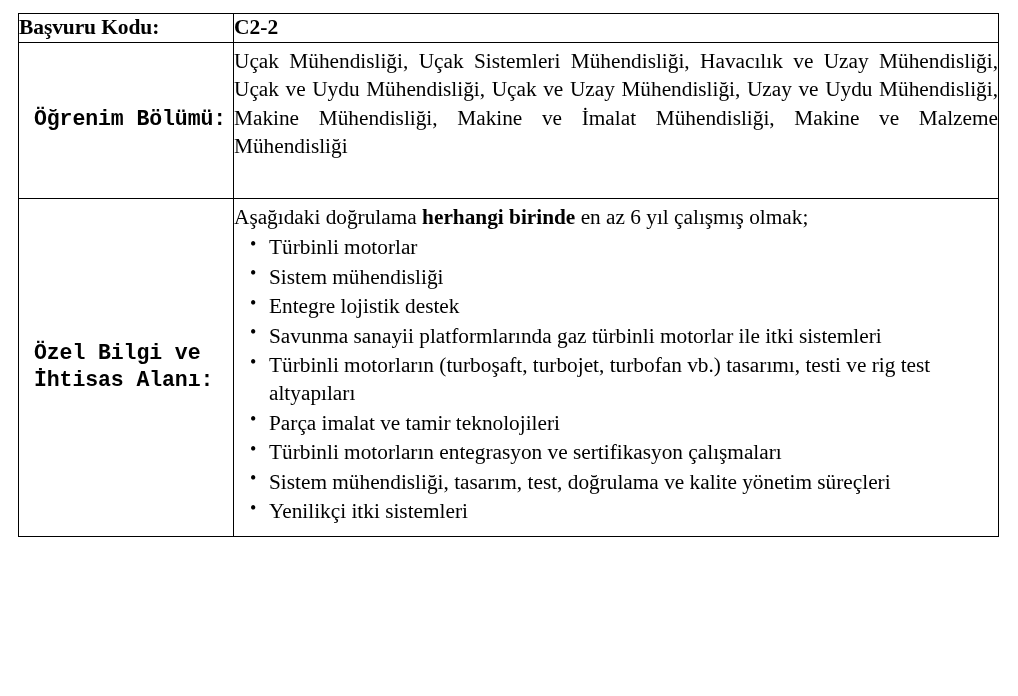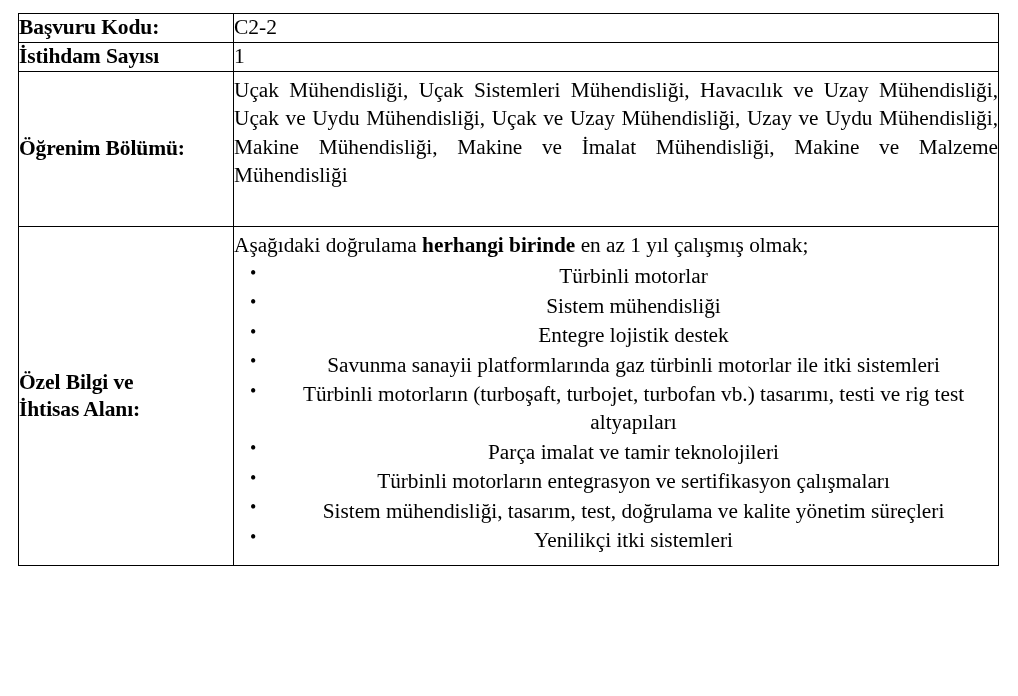--- a/index.html
+++ b/index.html
@@ -51,21 +51,21 @@
     white-space: pre-line;
   }
 
   .value-cell {
     padding: 6px 11px 7px 11px;
     font-size: 21.5px;
     line-height: 1.3;
   }
 
   .value-cell.bold-val {
-    font-weight: normal;
+    font-weight: bold;
   }
 
   .value-cell.tight {
     padding-top: 4px;
     padding-bottom: 9px;
   }
 
   .justified-text {
     text-align: justify;
     text-justify: inter-word;
@@ -88,77 +88,72 @@
   .emph-underline {
     font-weight: bold;
     text-underline-offset: 2px;
     text-decoration-thickness: 2.2px;
   }
 
   ul.bullets {
     list-style: none;
     margin: 0;
     padding: 0 0 0 16px;
-    text-align: center;
   }
 
   ul.bullets li {
     position: relative;
     padding-left: 19px;
     font-size: 21.3px;
     line-height: 1.315;
     margin: 0 0 1.5px 0;
   }
 
   ul.bullets li::before {
     content: "\2022";
     position: absolute;
     left: 0;
     top: -0.5px;
     font-size: 18px;
     line-height: inherit;
   }
 
-  .row-tall .label-cell { padding-left: 0; }
+  .row-tall .label-cell { padding-left: 15px; font-family: Liberation Mono, monospace; }
 </style>
 </head>
 <body>
 
 <div class="page">
 
   <table class="spec-table">
     <colgroup>
       <col class="label-col">
       <col class="value-col">
     </colgroup>
     <tbody>
 
       <tr>
         <td class="label-cell">Başvuru Kodu:</td>
         <td class="value-cell bold-val">C2-2</td>
       </tr>
 
-      <tr>
-        <td class="label-cell">İstihdam Sayısı</td>
-        <td class="value-cell">1</td>
-      </tr>
 
       <tr class="row-tall">
         <td class="label-cell">Öğrenim Bölümü:</td>
         <td class="value-cell tight">
           <div class="justified-text">Uçak Mühendisliği, Uçak Sistemleri Mühendisliği, Havacılık ve Uzay Mühendisliği, Uçak ve Uydu Mühendisliği, Uçak ve Uzay Mühendisliği, Uzay ve Uydu Mühendisliği, Makine Mühendisliği, Makine ve İmalat Mühendisliği, Makine ve Malzeme Mühendisliği</div>
         </td>
       </tr>
 
       <tr class="row-tall">
         <td class="label-cell">Özel Bilgi ve
 İhtisas Alanı:</td>
         <td class="value-cell tight">
           <div class="intro-line">
-            <span>Aşağıdaki doğrulama </span><span class="emph-underline">herhangi birinde</span><span> en az 1 yıl çalışmış olmak;</span>
+            <span>Aşağıdaki doğrulama </span><span class="emph-underline">herhangi birinde</span><span> en az 6 yıl çalışmış olmak;</span>
           </div>
           <ul class="bullets">
               <li>Türbinli motorlar</li>
               <li>Sistem mühendisliği</li>
               <li>Entegre lojistik destek</li>
               <li>Savunma sanayii platformlarında gaz türbinli motorlar ile itki sistemleri</li>
               <li>Türbinli motorların (turboşaft, turbojet, turbofan vb.) tasarımı, testi ve rig test altyapıları</li>
               <li>Parça imalat ve tamir teknolojileri</li>
               <li>Türbinli motorların entegrasyon ve sertifikasyon çalışmaları</li>
               <li>Sistem mühendisliği, tasarım, test, doğrulama ve kalite yönetim süreçleri</li>

